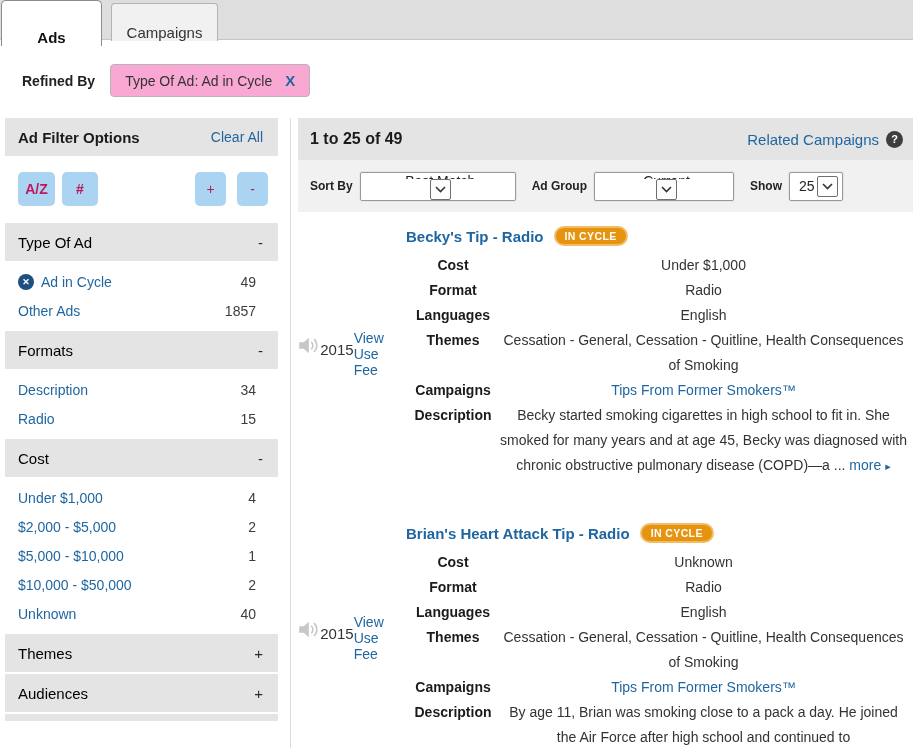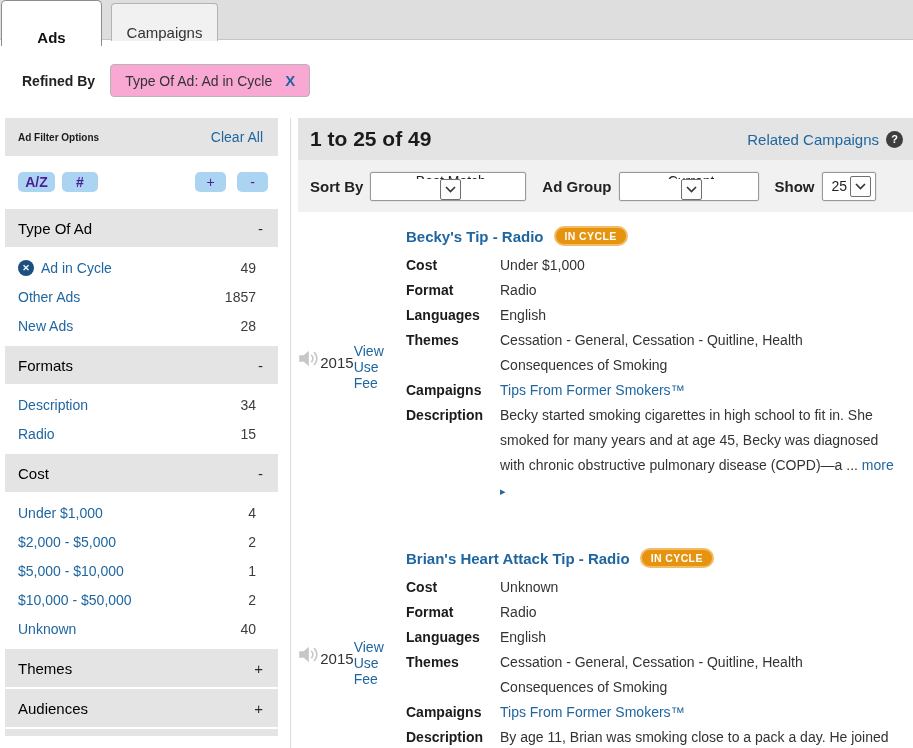--- a/index.html
+++ b/index.html
@@ -25,70 +25,70 @@
   .refine-row { position:absolute; left:22px; top:64px; display:flex; align-items:center; }
   .refine-label { font-weight:bold; font-size:14px; color:#222; margin-right:15px; }
   .chip { height:33px; border:1px solid #b5b5b5; border-radius:4px; background:#f9a8d4;
     display:flex; align-items:center; padding:4px 14px; font-size:14px; color:#333; }
   .chip-x { margin-left:13px; color:#1f66a0; font-weight:bold; font-size:15px; cursor:pointer; }
 
   
   .sidebar { position:absolute; left:5px; top:118px; width:273px; }
   .sb-head { height:38px; background:#e4e4e4; display:flex; align-items:center;
     justify-content:space-between; padding:0 15px 0 13px; margin-bottom:2px; }
-  .sb-title { font-weight:bold; font-size:10px; color:#1b1b1b; }
+  .sb-title { font-weight:bold; font-size:15px; color:#1b1b1b; }
   .sb-clear { font-size:14px; }
   .sb-sec-title { font-size:15px; color:#000000; cursor:pointer; }
   .sb-toggle { font-size:15px; color:#2a2a2a; cursor:pointer; }
   .sb-toolbar { background:#fff; padding:14px 10px 15px 13px; display:flex;
     align-items:center; margin-bottom:2px; }
-  .sq-btn { height:20px; background:#abd4f2; border-radius:5px; display:flex;
-    align-items:center; justify-content:center; font-size:14px; color:#4c1d95; cursor:pointer; }
+  .sq-btn { height:34px; background:#abd4f2; border-radius:5px; display:flex;
+    align-items:center; justify-content:center; font-size:14px; color:#be185d; cursor:pointer; }
   .btn-az { width:37px; font-weight:bold; margin-right:7px; }
   .btn-hash { width:36px; font-weight:bold; }
   .btn-plus { width:31px; margin-left:auto; margin-right:11px; }
   .btn-minus { width:31px; }
   .sb-items { background:#fff; padding:4px 0; margin-bottom:2px; }
   .sb-item { height:29px; display:flex; align-items:center; padding:0 22px 0 13px; font-size:14px; }
   .sb-item .cnt { margin-left:auto; color:#3c3c3c; }
   .x-circle { width:16px; height:16px; border-radius:50%; background:#1d4f80; color:#fff;
     font-size:9px; font-weight:bold; display:flex; align-items:center; justify-content:center;
     margin-right:7px; flex:none; cursor:pointer; }
   .sb-partial { height:7px; background:#e4e4e4; }
 
   .v-divider { position:absolute; left:290px; top:118px; width:1px; height:630px; background:#dcdcdc; }
 
   
   .main { position:absolute; left:298px; top:118px; width:615px; }
   .main-head { height:42px; background:#e4e4e4; display:flex; align-items:center; padding:0 10px 0 12px; }
-  .result-count { font-weight:bold; font-size:21px; color:#1b1b1b; }
+  .result-count { font-weight:bold; font-size:16px; color:#1b1b1b; }
   .head-right { margin-left:auto; display:flex; align-items:center; gap:7px; font-size:15px; }
   .help { width:17px; height:17px; border-radius:50%; background:#3d3d3d; color:#fff;
     font-size:11px; font-weight:bold; display:flex; align-items:center; justify-content:center; cursor:pointer; }
 
   .controls { height:52px; background:#f1f1f1; display:flex; align-items:center; padding-left:12px; }
-  .ctl-label { font-weight:bold; color:#222; font-size:15px; margin-right:7px; }
+  .ctl-label { font-weight:bold; color:#222; font-size:12px; margin-right:7px; }
   .select { height:29px; background:#fff; border:1px solid #999; border-radius:2px;
     box-shadow:0 0 0 1px #e6e6e6; display:flex; align-items:center;
     padding:0 4px 0 9px; font-size:14px; color:#222; cursor:pointer; }
   .sel-sort { width:156px; margin-right:16px;flex-direction:column; }
   .sel-group { width:140px; margin-right:16px;flex-direction:column; }
   .sel-show { width:54px;justify-content:space-between; }
   .sel-text { flex:1; white-space:nowrap; overflow:hidden; }
   .arrow-box { width:21px; height:21px; border:1px solid #6f6f6f; border-radius:2px; flex:none;
     display:flex; align-items:center; justify-content:center; background:#fdfdfd; }
 
   
   .results { padding-top:14px; }
   .result { display:flex; margin-bottom:44px; }
   .r-left { width:108px; flex:none; display:flex; flex-direction:row; align-items:center; padding-top:3px; }
   .speaker { width:37px; height:31px; margin-bottom:17px; cursor:pointer; }
   .r-year { font-size:15px; color:#333; margin-bottom:9px; }
   .r-fee { font-size:14px; }
-  .r-right { flex:1; padding-right:18px; }
+  .r-right { flex:1; padding-right:6px;text-align:center; }
   .r-title-row { display:flex; align-items:center; margin-bottom:7px; }
   .r-title { font-weight:bold; font-size:15px; }
   .badge { margin-left:10px; background:#e6930f; border:2px solid #f2bc66; border-radius:11px;
     color:#fff; font-size:10.5px; font-weight:bold; padding:2px 9px; letter-spacing:0.4px; white-space:nowrap; }
   .r-row { display:flex; font-size:14px; line-height:25px; }
   .r-label { width:94px; flex:none; font-weight:bold; color:#1b1b1b; }
   .r-val { flex:1; color:#333; }
   .more-arrow { font-size:11px; }
 </style>
 </head>
@@ -131,24 +131,20 @@
     </div>
     <div class="sb-items">
       <div class="sb-item">
         <span class="x-circle">✕</span>
         <span class="link">Ad in Cycle</span>
         <span class="cnt">49</span>
       </div>
       <div class="sb-item">
         <span class="link">Other Ads</span>
         <span class="cnt">1857</span>
-      </div>
-      <div class="sb-item">
-        <span class="link">New Ads</span>
-        <span class="cnt">28</span>
       </div>
     </div>
 
     <div class="sb-head">
       <span class="sb-sec-title">Formats</span>
       <span class="sb-toggle">-</span>
     </div>
     <div class="sb-items">
       <div class="sb-item">
         <span class="link">Description</span>

